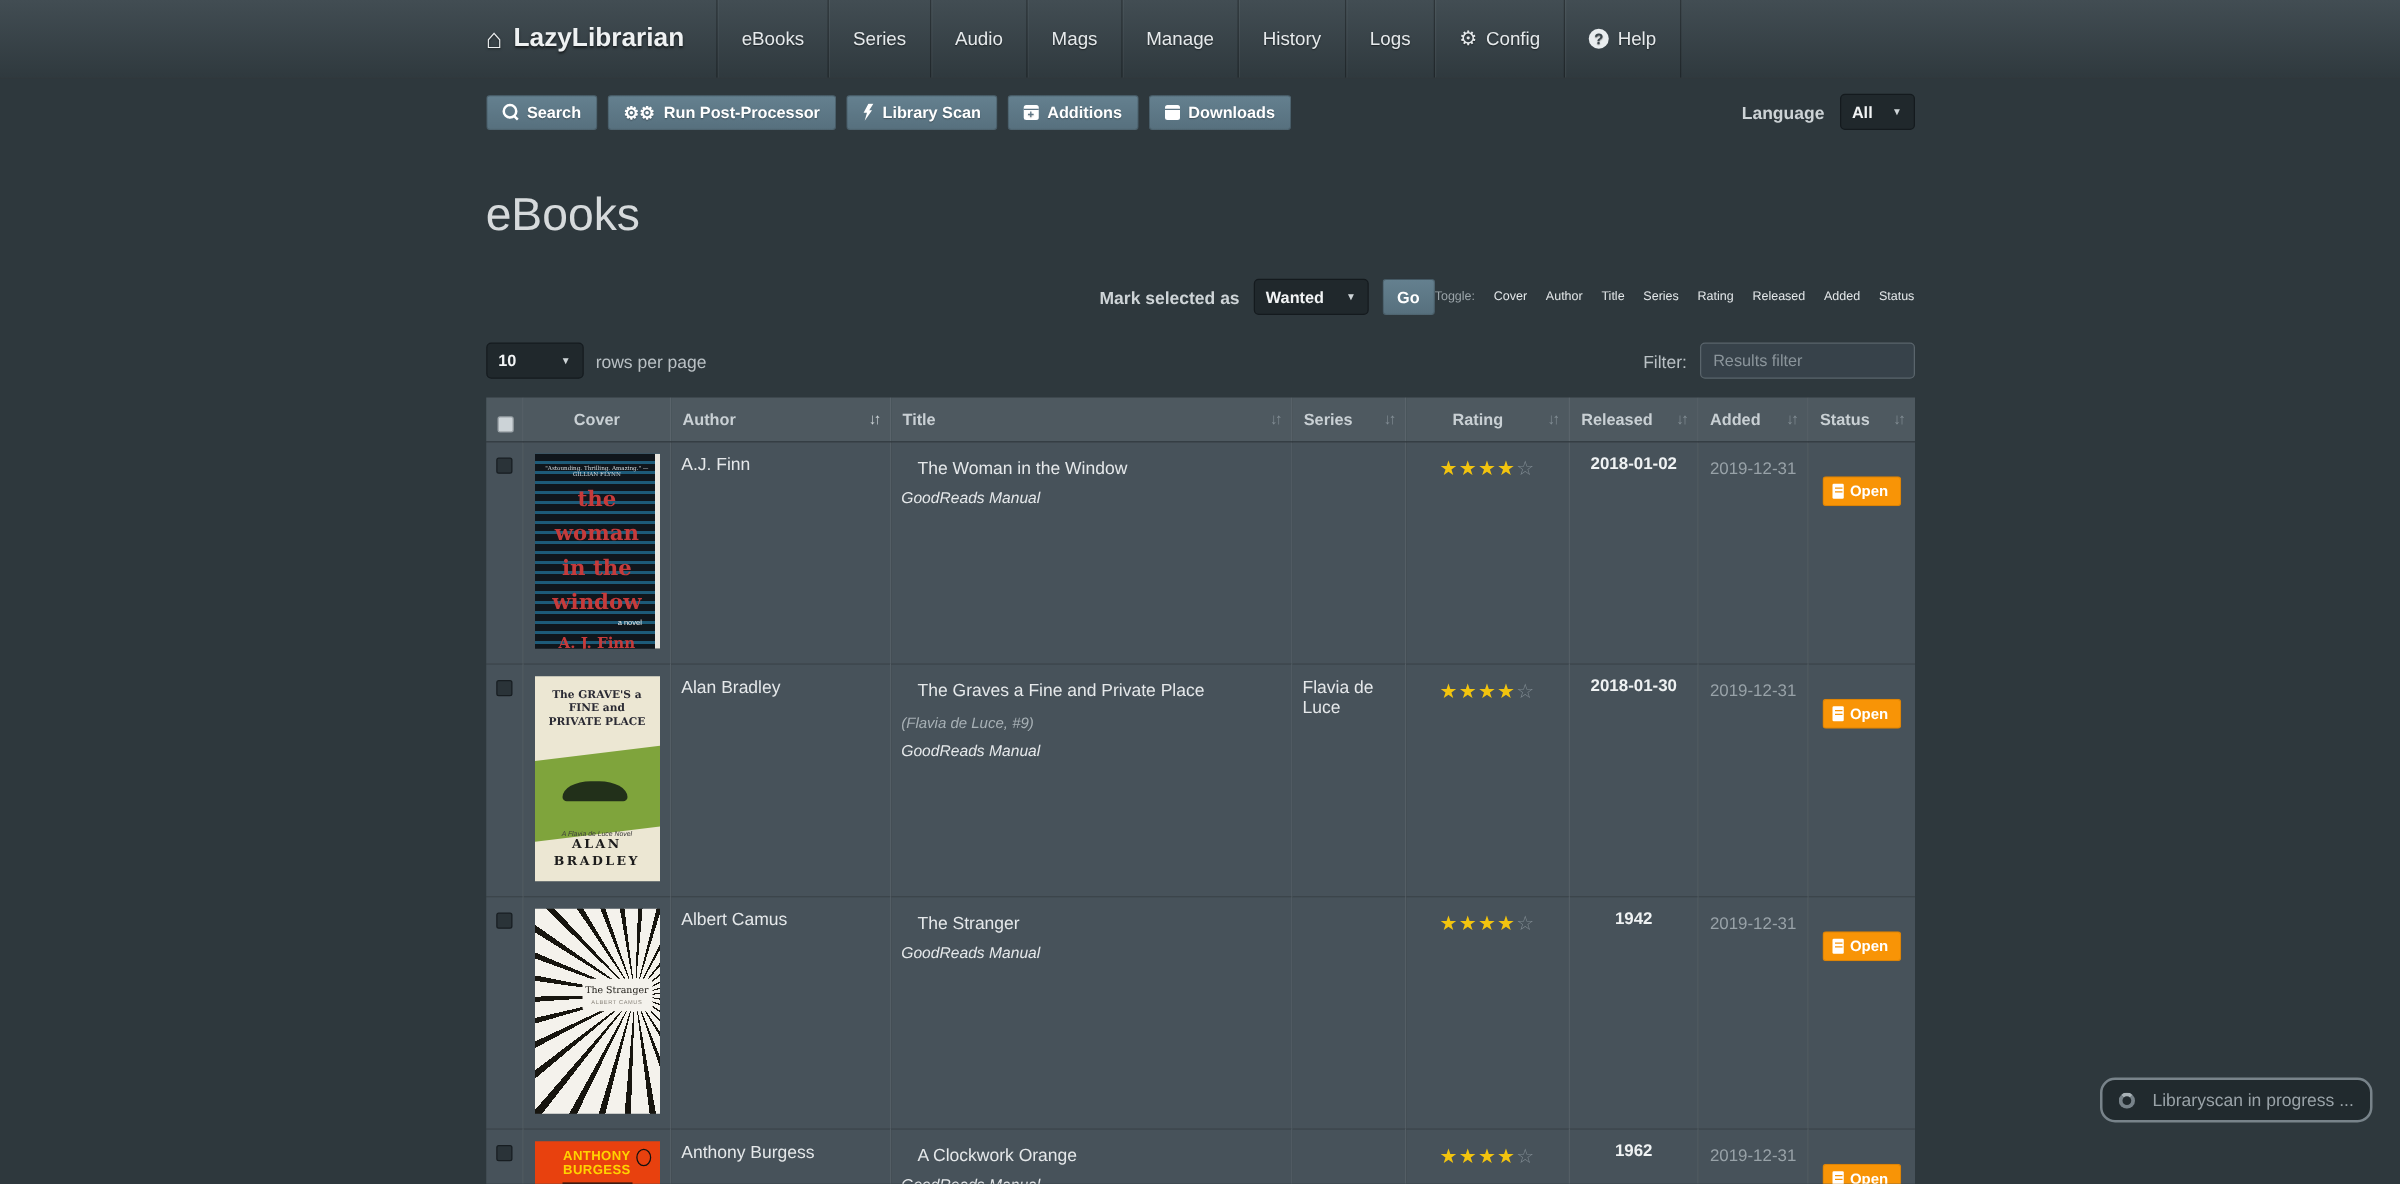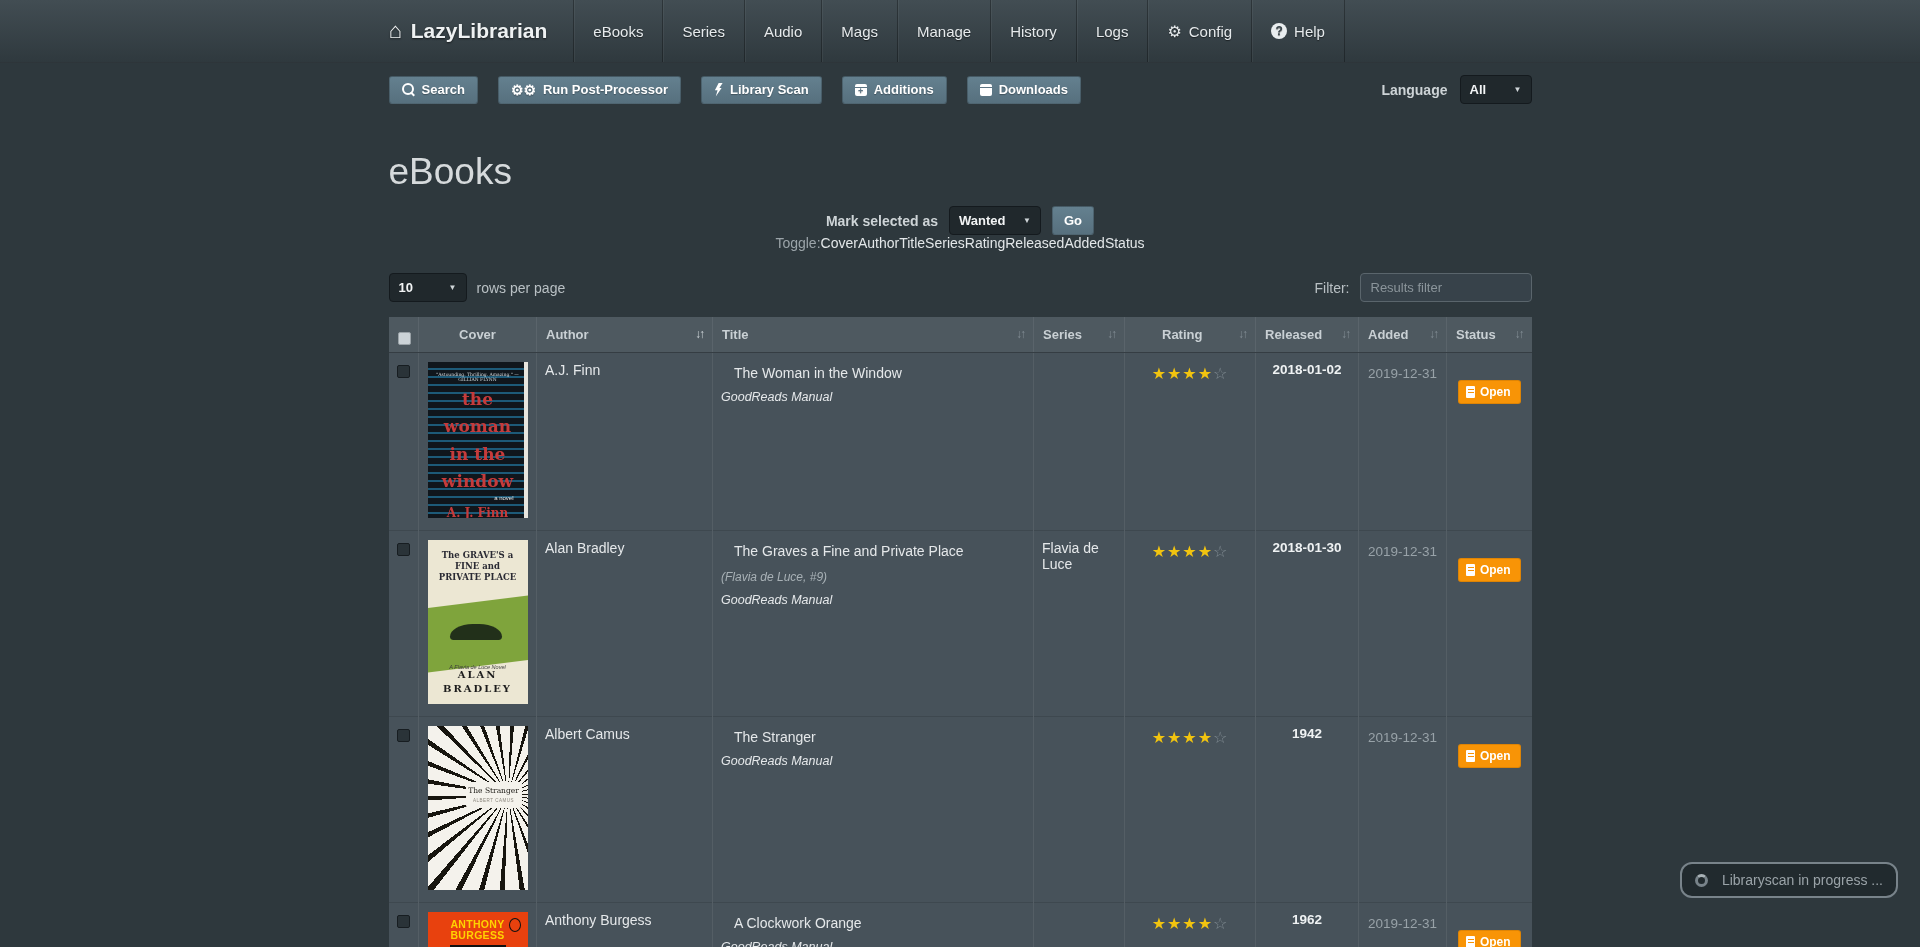--- a/index.html
+++ b/index.html
@@ -13,45 +13,45 @@
   .home-glyph { font-size:22px; line-height:1; }
   .nav-item { display:flex; align-items:center; gap:7px; padding:0 19px; color:#e6eaec; font-size:15px; cursor:pointer;
     border-left:1px solid rgba(0,0,0,.3); box-shadow:inset 1px 0 0 rgba(255,255,255,.05); text-shadow:0 1px 1px rgba(0,0,0,.5); }
   .nav-item:last-child { border-right:1px solid rgba(0,0,0,.3); }
   .gear-glyph { font-size:16px; }
   .q-circle { width:16px; height:16px; border-radius:50%; background:#e9edef; color:#39444a; font-size:12px; font-weight:bold; display:inline-flex; align-items:center; justify-content:center; }
 
   
   .toolbar-row { width:1143px; margin:12px auto 0; display:flex; align-items:center; }
   .btn { background:linear-gradient(#64808f,#57707e); color:#fff; font-size:13px; font-weight:bold; padding:0 12px; height:28px;
-    border-radius:3px; margin-right:20px; display:inline-flex; align-items:center; gap:7px; border:1px solid rgba(0,0,0,.2); cursor:pointer; text-shadow:0 1px 1px rgba(0,0,0,.3); }
+    border-radius:3px; margin-right:8px; display:inline-flex; align-items:center; gap:7px; border:1px solid rgba(0,0,0,.2); cursor:pointer; text-shadow:0 1px 1px rgba(0,0,0,.3); }
   .lang-wrap { margin-left:auto; display:flex; align-items:center; gap:12px; color:#cdd3d6; font-size:14px; font-weight:bold; }
 
   .select { background:#20282c; color:#f2f4f5; border:1px solid #141a1e; border-radius:4px; height:29px; display:inline-flex;
     align-items:center; justify-content:space-between; padding:0 9px; font-size:13px; font-weight:bold; cursor:pointer; }
   .caret { font-size:8px; color:#cfd5d8; margin-left:12px; }
 
   
   .ic-search { width:13px; height:13px; position:relative; display:inline-block; }
   .ic-search::before { content:""; position:absolute; width:8px; height:8px; border:2px solid #fff; border-radius:50%; left:0; top:0; }
   .ic-search::after { content:""; position:absolute; width:5px; height:2px; background:#fff; transform:rotate(45deg); left:8px; top:10px; }
   .ic-gears { font-size:14px; line-height:1; }
   .ic-bolt { width:9px; height:14px; background:#fff; clip-path:polygon(55% 0,100% 0,60% 40%,85% 40%,20% 100%,40% 55%,10% 55%); display:inline-block; }
   .ic-cal { width:12px; height:12px; background:#fff; border-radius:2px; position:relative; display:inline-block; }
   .ic-cal::before { content:""; position:absolute; left:0; right:0; top:3px; height:1.5px; background:#5d7584; }
   .ic-cal.plus::after { content:"+"; position:absolute; left:0; right:0; top:3px; bottom:0; color:#5d7584; font-size:9px; font-weight:bold; display:flex; align-items:center; justify-content:center; }
 
   
   .content { width:1143px; margin:0 auto; }
   .page-title { margin-top:47px; font-size:37px; font-weight:normal; color:#d6dadc; }
-  .mark-row { margin-top:13px; display:flex; align-items:center; justify-content:flex-end;flex-direction:column; }
+  .mark-row { margin-top:30px; display:flex; align-items:center; justify-content:flex-end; }
   .mark-left { display:flex; align-items:center; gap:11px; }
   .mark-label { color:#ced4d7; font-size:14px; font-weight:bold; }
   .go-btn { background:linear-gradient(#64808f,#57707e); border:1px solid rgba(0,0,0,.2); color:#fff; font-weight:bold; font-size:13px; height:29px; padding:0 11px; border-radius:3px; cursor:pointer; }
-  .toggle-wrap { display:flex; align-items:center; gap:0; font-size:14px; }
+  .toggle-wrap { display:flex; align-items:center; gap:15px; font-size:10px; }
   .toggle-label { color:#9ba4a9; }
   .toggle-link { color:#e3e7e9; cursor:pointer; }
 
   .pager-row { margin-top:22px; display:flex; align-items:center; justify-content:space-between; }
   .pager-left, .filter-wrap { display:flex; align-items:center; gap:10px; }
   .muted { color:#b9c0c4; font-size:14px; }
   .filter-input { width:172px; height:29px; background:#37424a; border:1px solid #5a656c; border-radius:4px; color:#dfe3e5; font-size:13px; padding:0 10px; outline:none; }
   .filter-input::placeholder { color:#8b959b; }
 
   
@@ -174,21 +174,21 @@
   <div class="btn">
     <span class="ic-cal plus"></span>
     <span>Additions</span>
   </div>
   <div class="btn">
     <span class="ic-cal"></span>
     <span>Downloads</span>
   </div>
   <div class="lang-wrap">
     <span>Language</span>
-    <div class="select" style="width:72px">
+    <div class="select" style="width:60px">
       <span>All</span>
       <span class="caret">▼</span>
     </div>
   </div>
 </div>
 
 <div class="content">
   <h1 class="page-title">eBooks</h1>
 
   <div class="mark-row">

